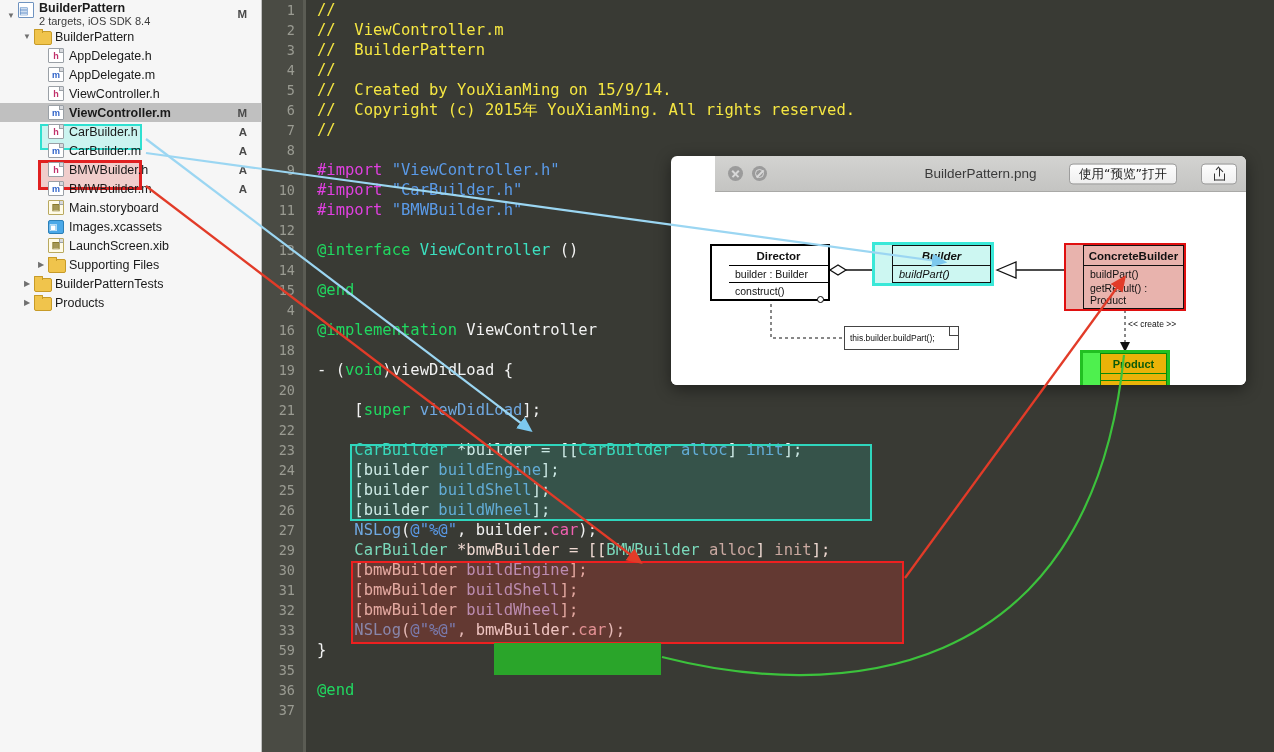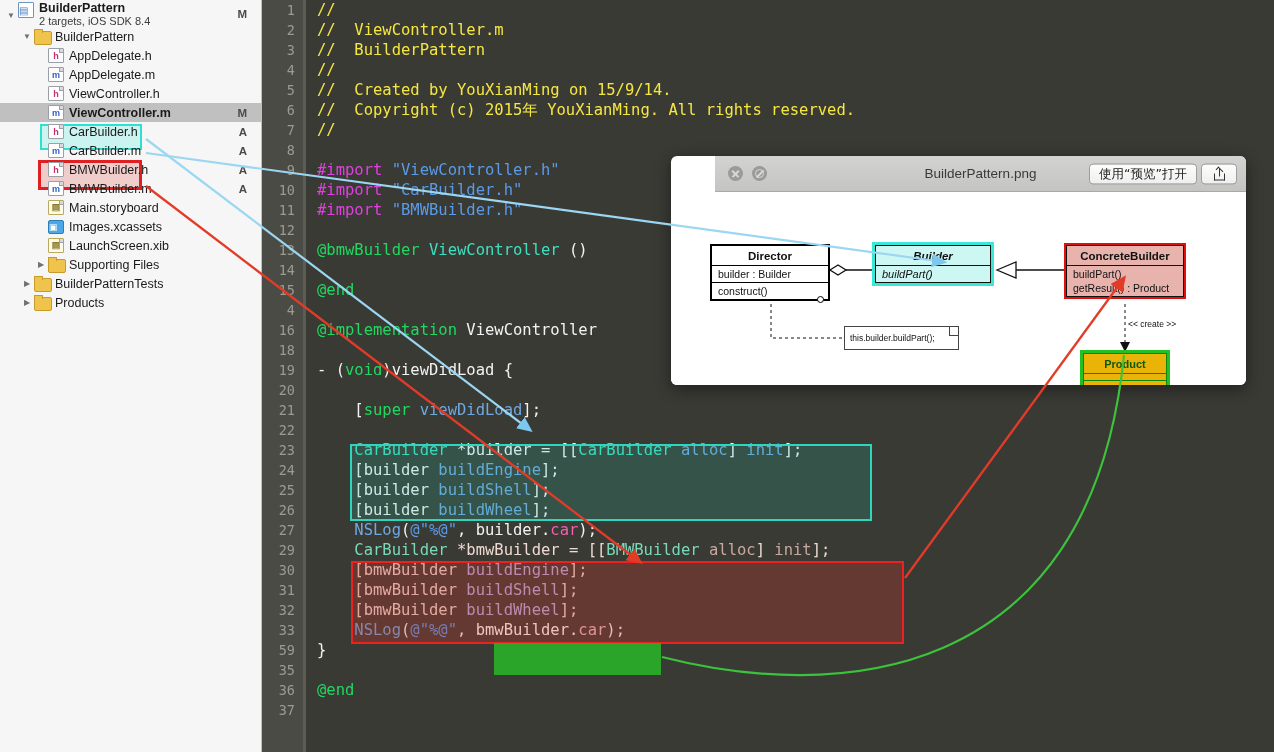--- a/index.html
+++ b/index.html
@@ -225,21 +225,21 @@
     transform: rotate(-45deg);
   }
   #uml-title {
     position: absolute; left: 0; right: 0; text-align: center;
     font-size: 13.5px; color: #3a3a3a;
     pointer-events: none;
   }
   #uml-actions {
     position: absolute; right: 9px; top: 50%;
     transform: translateY(-50%);
-    display: flex; align-items: center; gap: 4px;
+    display: flex; align-items: center; gap: 24px;
   }
   #open-preview-btn {
     height: 21px; padding: 0 9px;
     background: linear-gradient(#fdfdfd,#efefef);
     border: 1px solid #9d9d9d; border-radius: 4px;
     font-size: 12.5px; color: #202020;
     display: flex; align-items: center;
     font-family: "DejaVu Sans", sans-serif;
   }
   #share-btn {
@@ -264,21 +264,21 @@
     border-top: 1.3px solid #333;
     transform: rotate(45deg);
     transform-origin: center;
   }
   #uml-canvas {
     position: relative;
     width: 575px; height: 193px;
     background: #ffffff;
   }
 
-  .uml-box { position: absolute; background: #ffffff; }
+  .uml-box { position: absolute; background: #ffffff; padding-left: 17px; }
   .uml-box .hdr {
     text-align: center; font-weight: bold;
     font-size: 11.5px; color: #111;
     padding: 4px 0 3px;
   }
   .uml-box .row {
     font-size: 10.5px; color: #111;
     padding: 2px 6px;
   }
 
@@ -483,21 +483,21 @@
         <div class="cline"><span class="lnum">3</span><span class="ctext"><span class="c-cmt">//  BuilderPattern</span></span></div>
         <div class="cline"><span class="lnum">4</span><span class="ctext"><span class="c-cmt">//</span></span></div>
         <div class="cline"><span class="lnum">5</span><span class="ctext"><span class="c-cmt">//  Created by YouXianMing on 15/9/14.</span></span></div>
         <div class="cline"><span class="lnum">6</span><span class="ctext"><span class="c-cmt">//  Copyright (c) 2015年 YouXianMing. All rights reserved.</span></span></div>
         <div class="cline"><span class="lnum">7</span><span class="ctext"><span class="c-cmt">//</span></span></div>
         <div class="cline"><span class="lnum">8</span><span class="ctext"></span></div>
         <div class="cline"><span class="lnum">9</span><span class="ctext"><span class="c-pre">#import</span><span class="c-pl"> </span><span class="c-str">"ViewController.h"</span></span></div>
         <div class="cline"><span class="lnum">10</span><span class="ctext"><span class="c-pre">#import</span><span class="c-pl"> </span><span class="c-str">"CarBuilder.h"</span></span></div>
         <div class="cline"><span class="lnum">11</span><span class="ctext"><span class="c-pre">#import</span><span class="c-pl"> </span><span class="c-str">"BMWBuilder.h"</span></span></div>
         <div class="cline"><span class="lnum">12</span><span class="ctext"></span></div>
-        <div class="cline"><span class="lnum">13</span><span class="ctext"><span class="c-key">@bmwBuilder</span><span class="c-pl"> </span><span class="c-cls">ViewController</span><span class="c-pl"> ()</span></span></div>
+        <div class="cline"><span class="lnum">13</span><span class="ctext"><span class="c-key">@interface</span><span class="c-pl"> </span><span class="c-cls">ViewController</span><span class="c-pl"> ()</span></span></div>
         <div class="cline"><span class="lnum">14</span><span class="ctext"></span></div>
         <div class="cline"><span class="lnum">15</span><span class="ctext"><span class="c-key">@end</span></span></div>
         <div class="cline"><span class="lnum">4</span><span class="ctext"></span></div>
         <div class="cline"><span class="lnum">16</span><span class="ctext"><span class="c-key">@implementation</span><span class="c-pl"> </span><span class="c-pl">ViewController</span></span></div>
         <div class="cline"><span class="lnum">18</span><span class="ctext"></span></div>
         <div class="cline"><span class="lnum">19</span><span class="ctext"><span class="c-pl">- (</span><span class="c-key">void</span><span class="c-pl">)viewDidLoad {</span></span></div>
         <div class="cline"><span class="lnum">20</span><span class="ctext"></span></div>
         <div class="cline"><span class="lnum">21</span><span class="ctext"><span class="c-pl">    [</span><span class="c-key">super</span><span class="c-pl"> </span><span class="c-mth">viewDidLoad</span><span class="c-pl">];</span></span></div>
         <div class="cline"><span class="lnum">22</span><span class="ctext"></span></div>
         <div class="cline"><span class="lnum">23</span><span class="ctext"><span class="c-pl">    </span><span class="c-cls">CarBuilder</span><span class="c-pl"> *builder = [[</span><span class="c-cls">CarBuilder</span><span class="c-pl"> </span><span class="c-mth">alloc</span><span class="c-pl">] </span><span class="c-mth">init</span><span class="c-pl">];</span></span></div>

